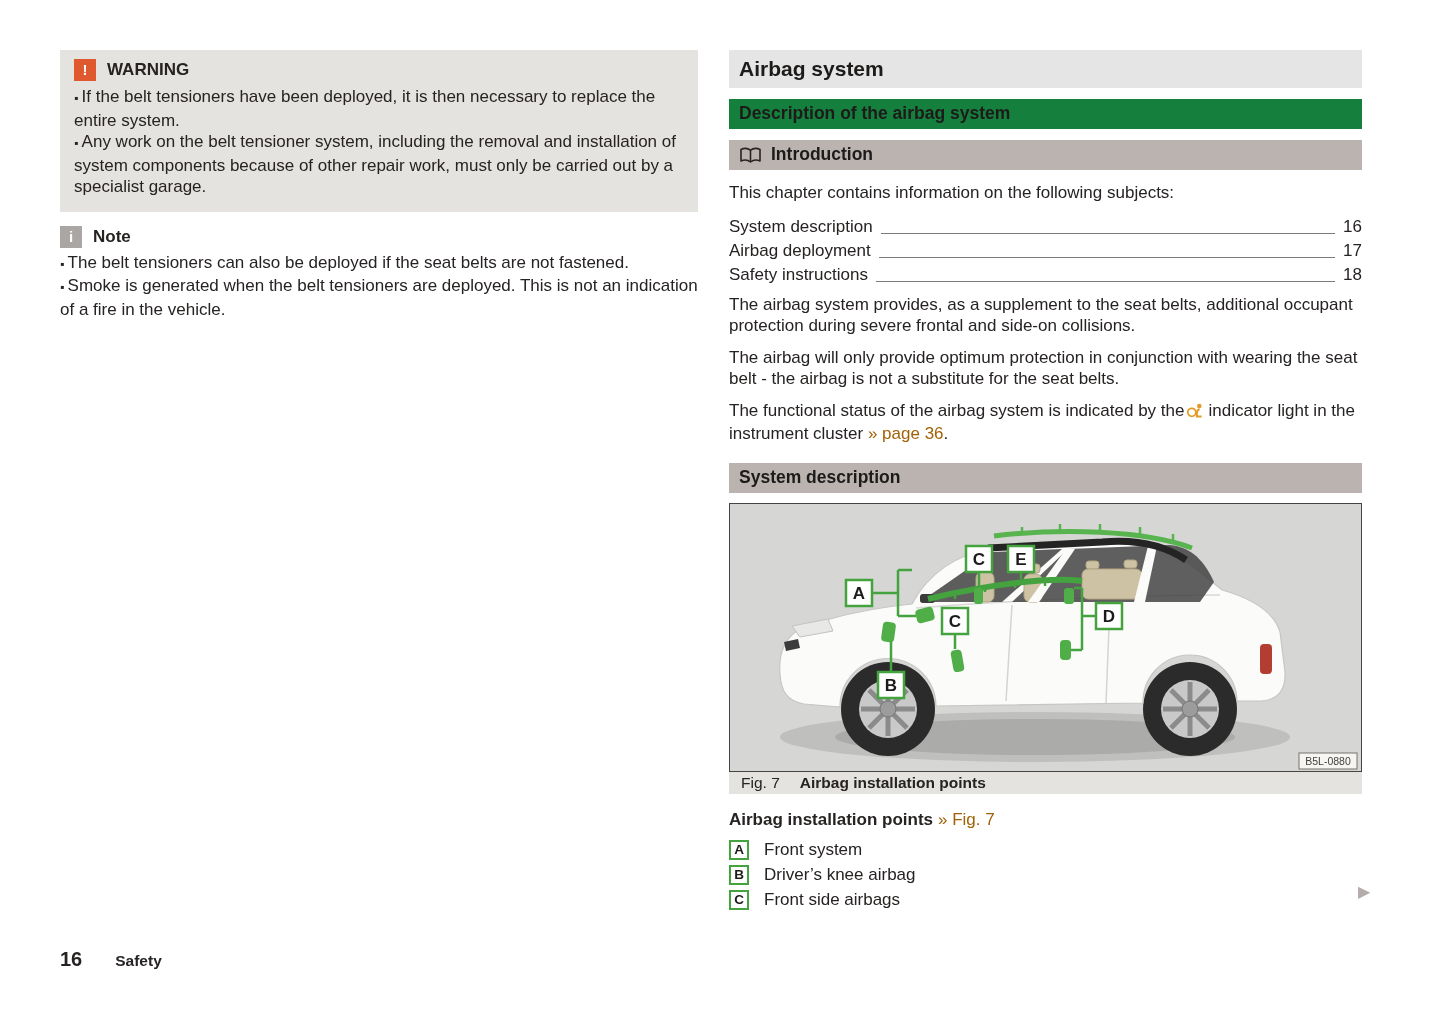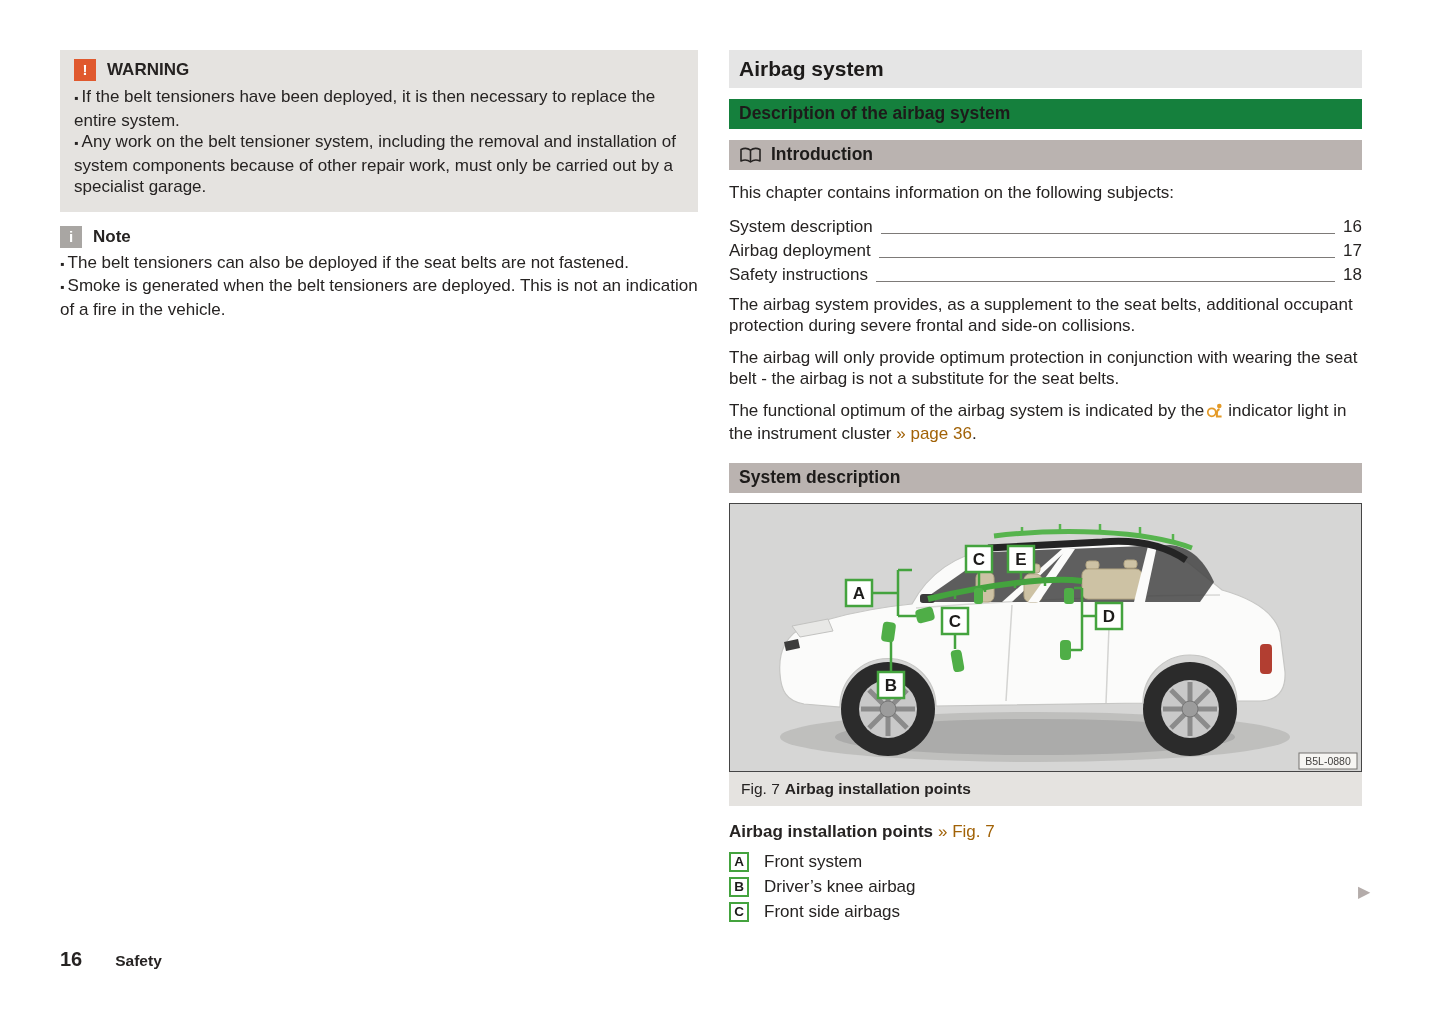--- a/index.html
+++ b/index.html
@@ -32,21 +32,21 @@
   .toc-row{display:flex;align-items:flex-end;height:24px;}
   .toc-leader{flex:1;height:0;border-bottom:1.5px solid #7d7a78;margin:0 8px 4px 8px;}
   .para{margin:0 0 10px;}
   .para-bold{font-weight:400;}
   .green-link{color:#a16207;text-decoration:none;}
   .airbag-ind{display:inline-block;vertical-align:-2px;margin:0 3px;}
   .sysdesc{margin-top:18px;margin-bottom:10px;}
   .figure-frame{border:1px solid #454545;height:269px;background:#d6d6d5;position:relative;box-sizing:border-box;overflow:hidden;}
   .figure-frame svg{display:block;}
   .figure-frame svg text{font-family:"Liberation Sans","DejaVu Sans",sans-serif;}
-  .fig-caption{background:#e5e3e0;height:34px;display:flex;align-items:center;gap:5px;padding:0 12px;font-size:15.5px;}
+  .fig-caption{background:#e5e3e0;height:22px;display:flex;align-items:center;gap:20px;padding:0 12px;font-size:15.5px;}
   .fig-num{font-weight:400;}
   .fig-title{font-weight:700;}
   .legend{margin-top:15px;}
   .legend-title-row{font-weight:700;}
   .legend-title-row .green-link{font-weight:400;margin-left:5px;}
   .legend-items{margin-top:7px;}
   .legend-row{display:flex;align-items:center;gap:15px;height:25px;}
   .key-box{width:16px;height:16px;border:2px solid #44a33e;background:#fff;display:flex;
            align-items:center;justify-content:center;font-size:13.5px;font-weight:700;color:#1d1b1a;flex:none;}
 
@@ -120,21 +120,21 @@
       <span>Safety instructions</span>
       <span class="toc-leader"></span>
       <span>18</span>
     </div>
   </div>
 
   <p class="para">The airbag system provides, as a supplement to the seat belts, additional occupant protection during severe frontal and side-on collisions.</p>
 
   <p class="para"><span class="para-bold">The airbag will only provide optimum protection in conjunction with wearing the seat belt - the airbag is not a substitute for the seat belts</span><span>.</span></p>
 
-  <p class="para"><span>The functional optimum of the airbag system is indicated by the</span><span class="airbag-ind"><svg width="18" height="15" viewBox="0 0 18 15">
+  <p class="para"><span>The functional status of the airbag system is indicated by the</span><span class="airbag-ind"><svg width="18" height="15" viewBox="0 0 18 15">
         <circle cx="12.3" cy="3" r="2.3" fill="#e49a27"></circle>
         <path d="M12.5,6 Q9.6,7.2 9.9,10.6 L9.9,13.6 L14.6,13.6" stroke="#e49a27" stroke-width="2" fill="none"></path>
         <circle cx="4.8" cy="9.3" r="4" stroke="#e49a27" stroke-width="1.7" fill="none"></circle>
       </svg></span><span>indicator light in the instrument cluster</span><span> </span><span class="green-link">» page 36</span><span>.</span></p>
 
   <div class="bar bar-h3 sysdesc">
     <span>System description</span>
   </div>
 
   <div class="figure-frame">

